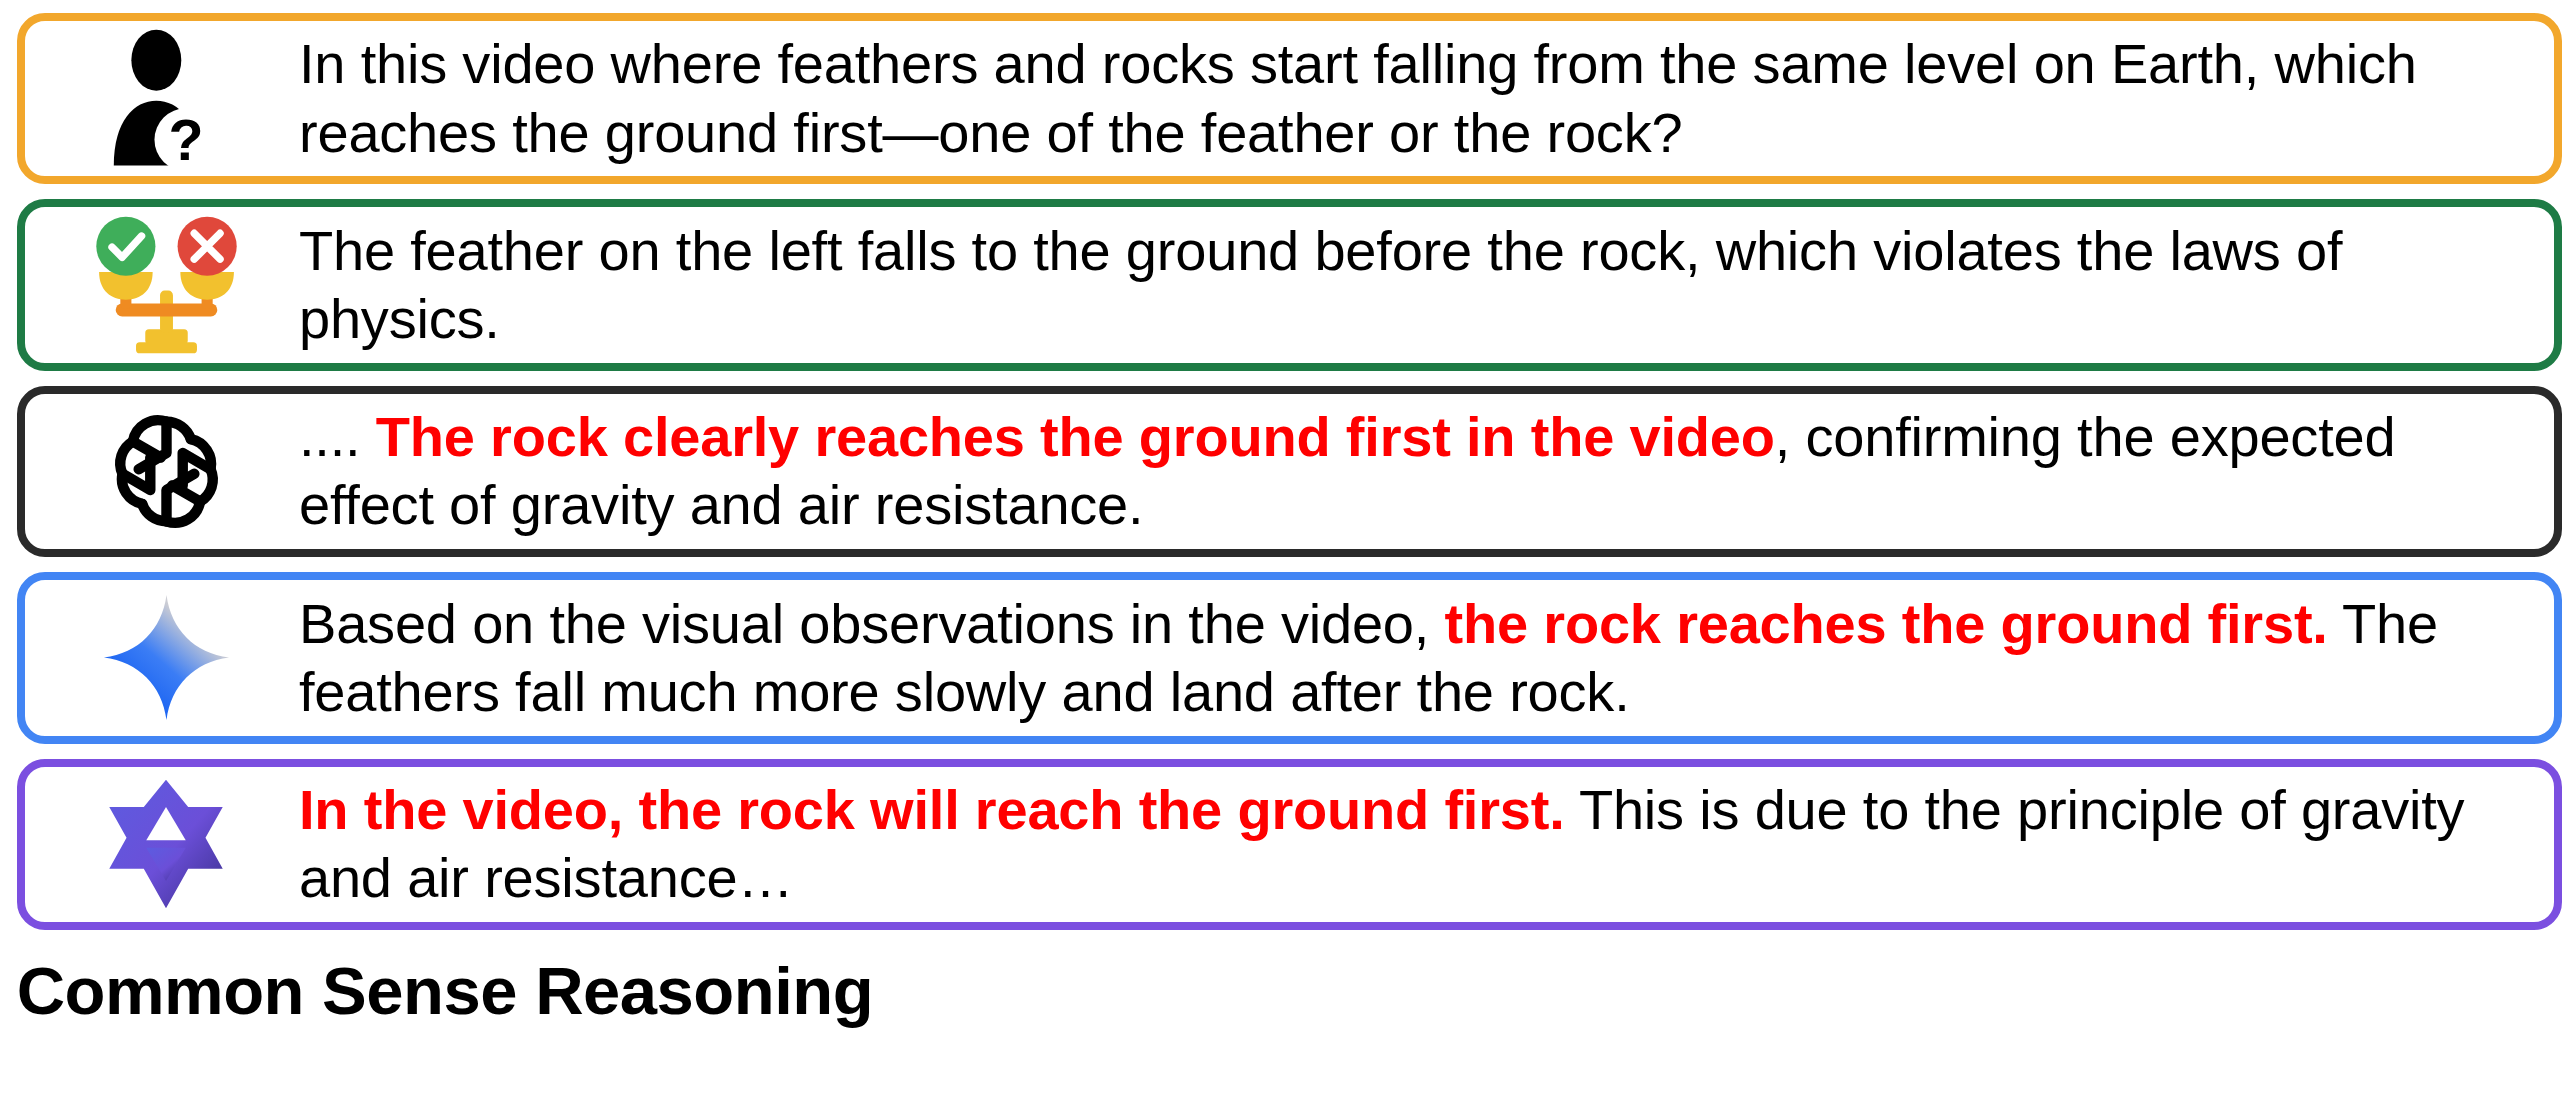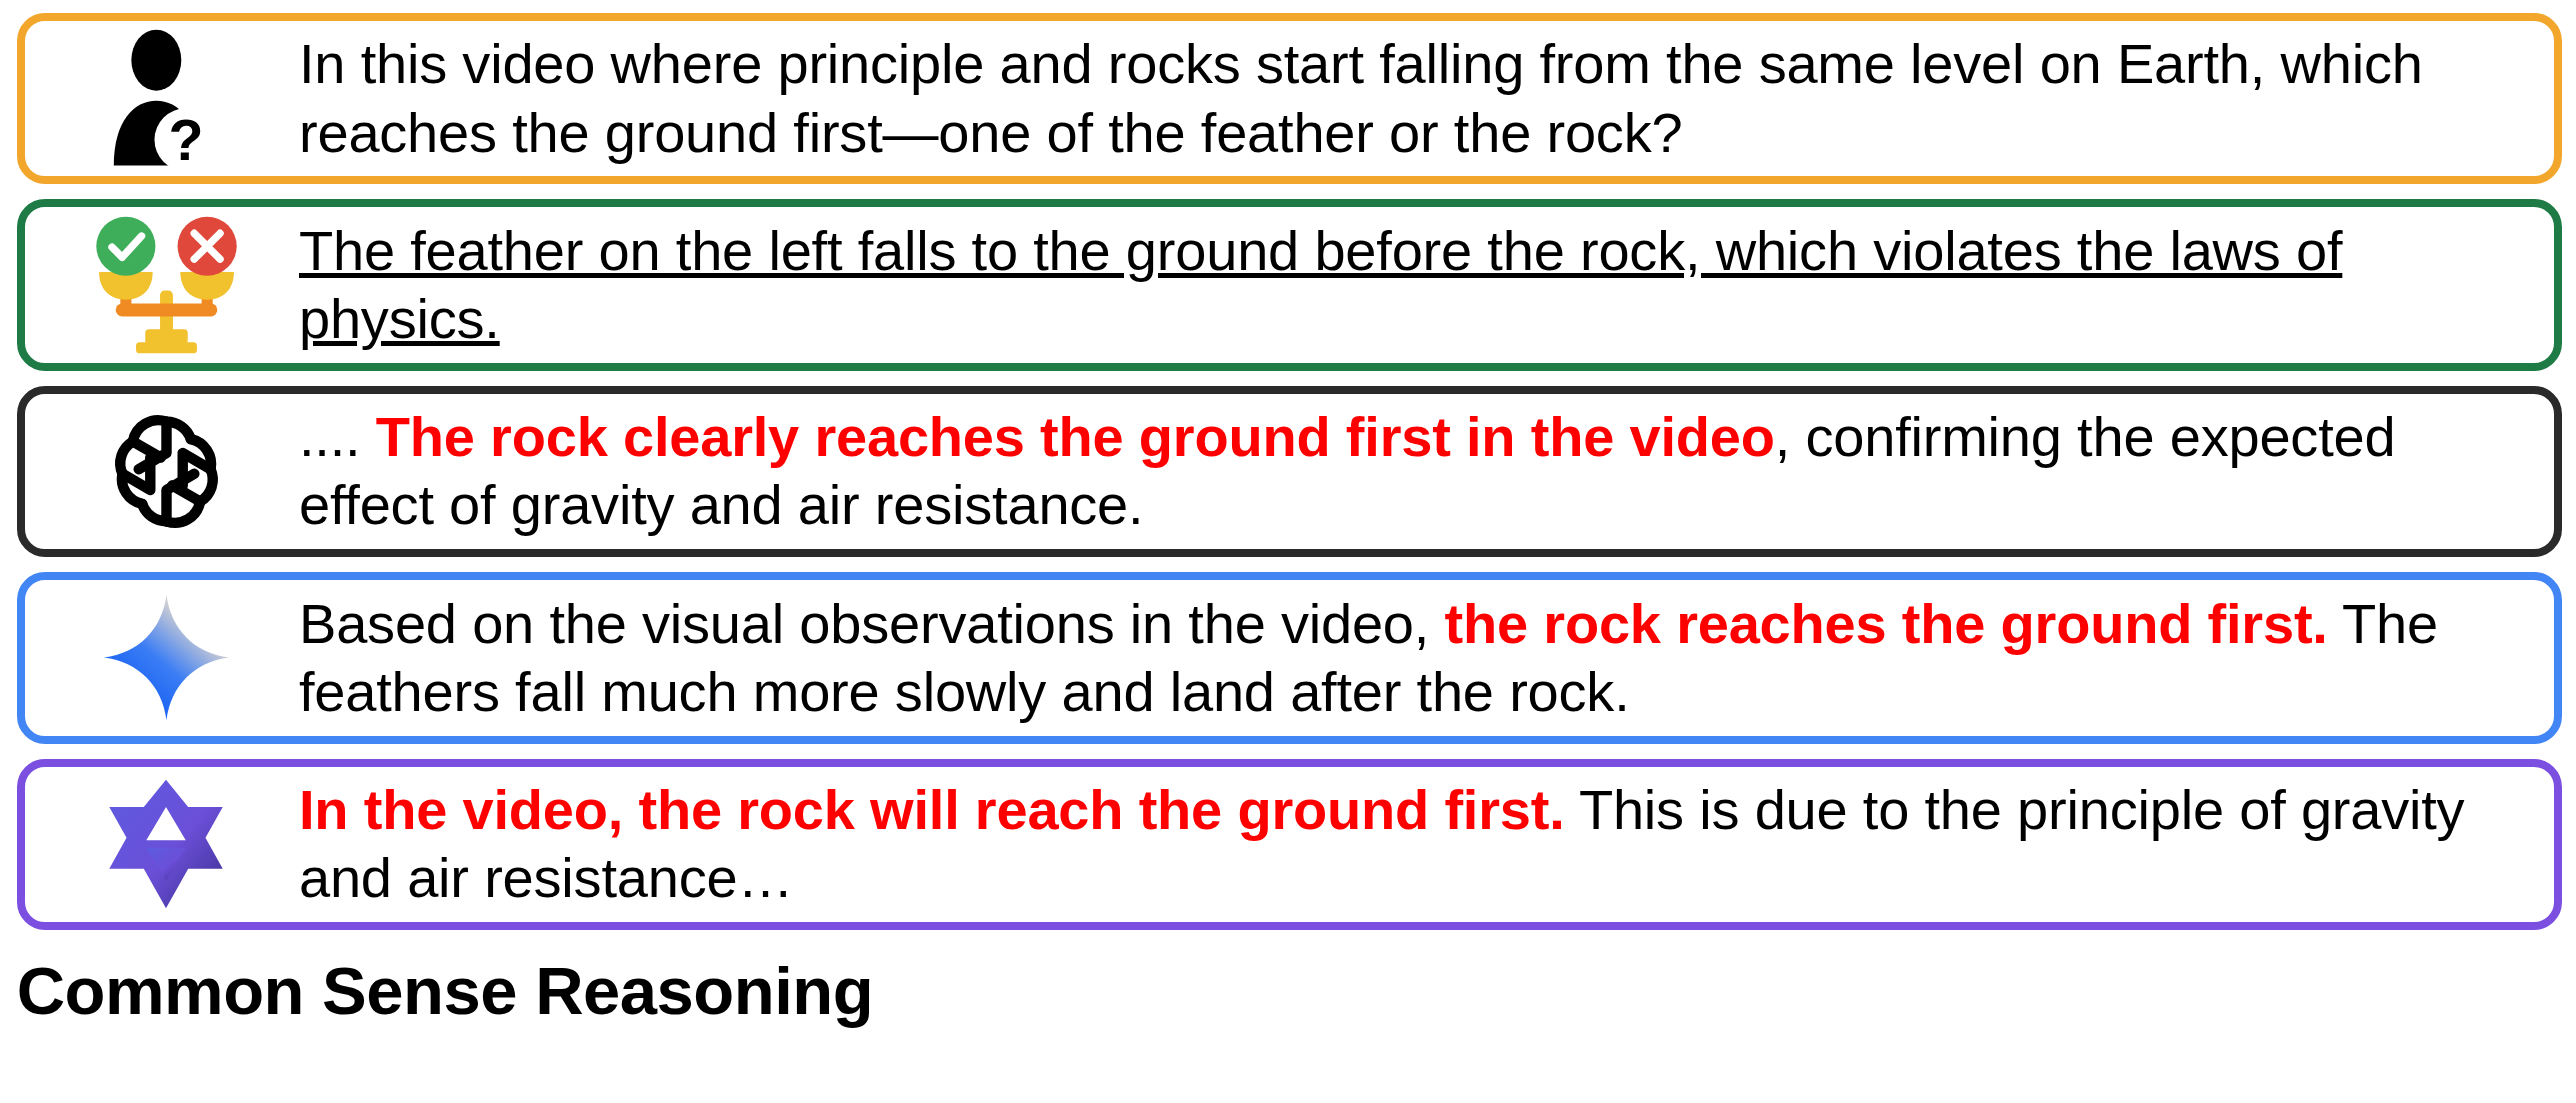--- a/index.html
+++ b/index.html
@@ -76,24 +76,24 @@
 
   <div class="row" id="row-0" style="border-color: rgb(242, 167, 44);">
     <div class="icon-cell">
       <svg class="ico" width="139" height="148" viewBox="0 0 150 160" aria-hidden="true">
         <ellipse cx="64" cy="38" rx="27" ry="33" fill="#000"></ellipse>
         <path d="M18 152 C18 104 40 82 64 82 C88 82 110 104 110 152 Z" fill="#000"></path>
         <circle cx="96" cy="124" r="34" fill="#fff"></circle>
         <text x="96" y="146" font-family="'Liberation Sans',sans-serif" font-size="62" font-weight="bold" text-anchor="middle" fill="#000">?</text>
       </svg>
     </div>
-    <div class="text-cell" id="text-0"><span>In this video where principle and rocks start falling from the same level on Earth, which reaches the ground first—one of the feather or the rock?</span></div>
+    <div class="text-cell" id="text-0"><span>In this video where feathers and rocks start falling from the same level on Earth, which reaches the ground first—one of the feather or the rock?</span></div>
   </div>
 
-  <div class="row" id="row-1" style="border-color: rgb(30, 123, 69); text-decoration: underline;">
+  <div class="row" id="row-1" style="border-color: rgb(30, 123, 69);">
     <div class="icon-cell">
       <svg class="ico" width="157" height="148" viewBox="0 0 170 160" aria-hidden="true">
 
         <rect x="52" y="142" width="66" height="12" rx="4" fill="#F2C12E"></rect>
         <rect x="62" y="128" width="46" height="16" rx="4" fill="#F2C12E"></rect>
         <rect x="78" y="86" width="14" height="46" rx="5" fill="#F2C12E"></rect>
 
         <rect x="30" y="100" width="110" height="14" rx="7" fill="#EF8B22"></rect>
 
         <rect x="35" y="78" width="12" height="28" rx="5" fill="#EF8B22"></rect>

